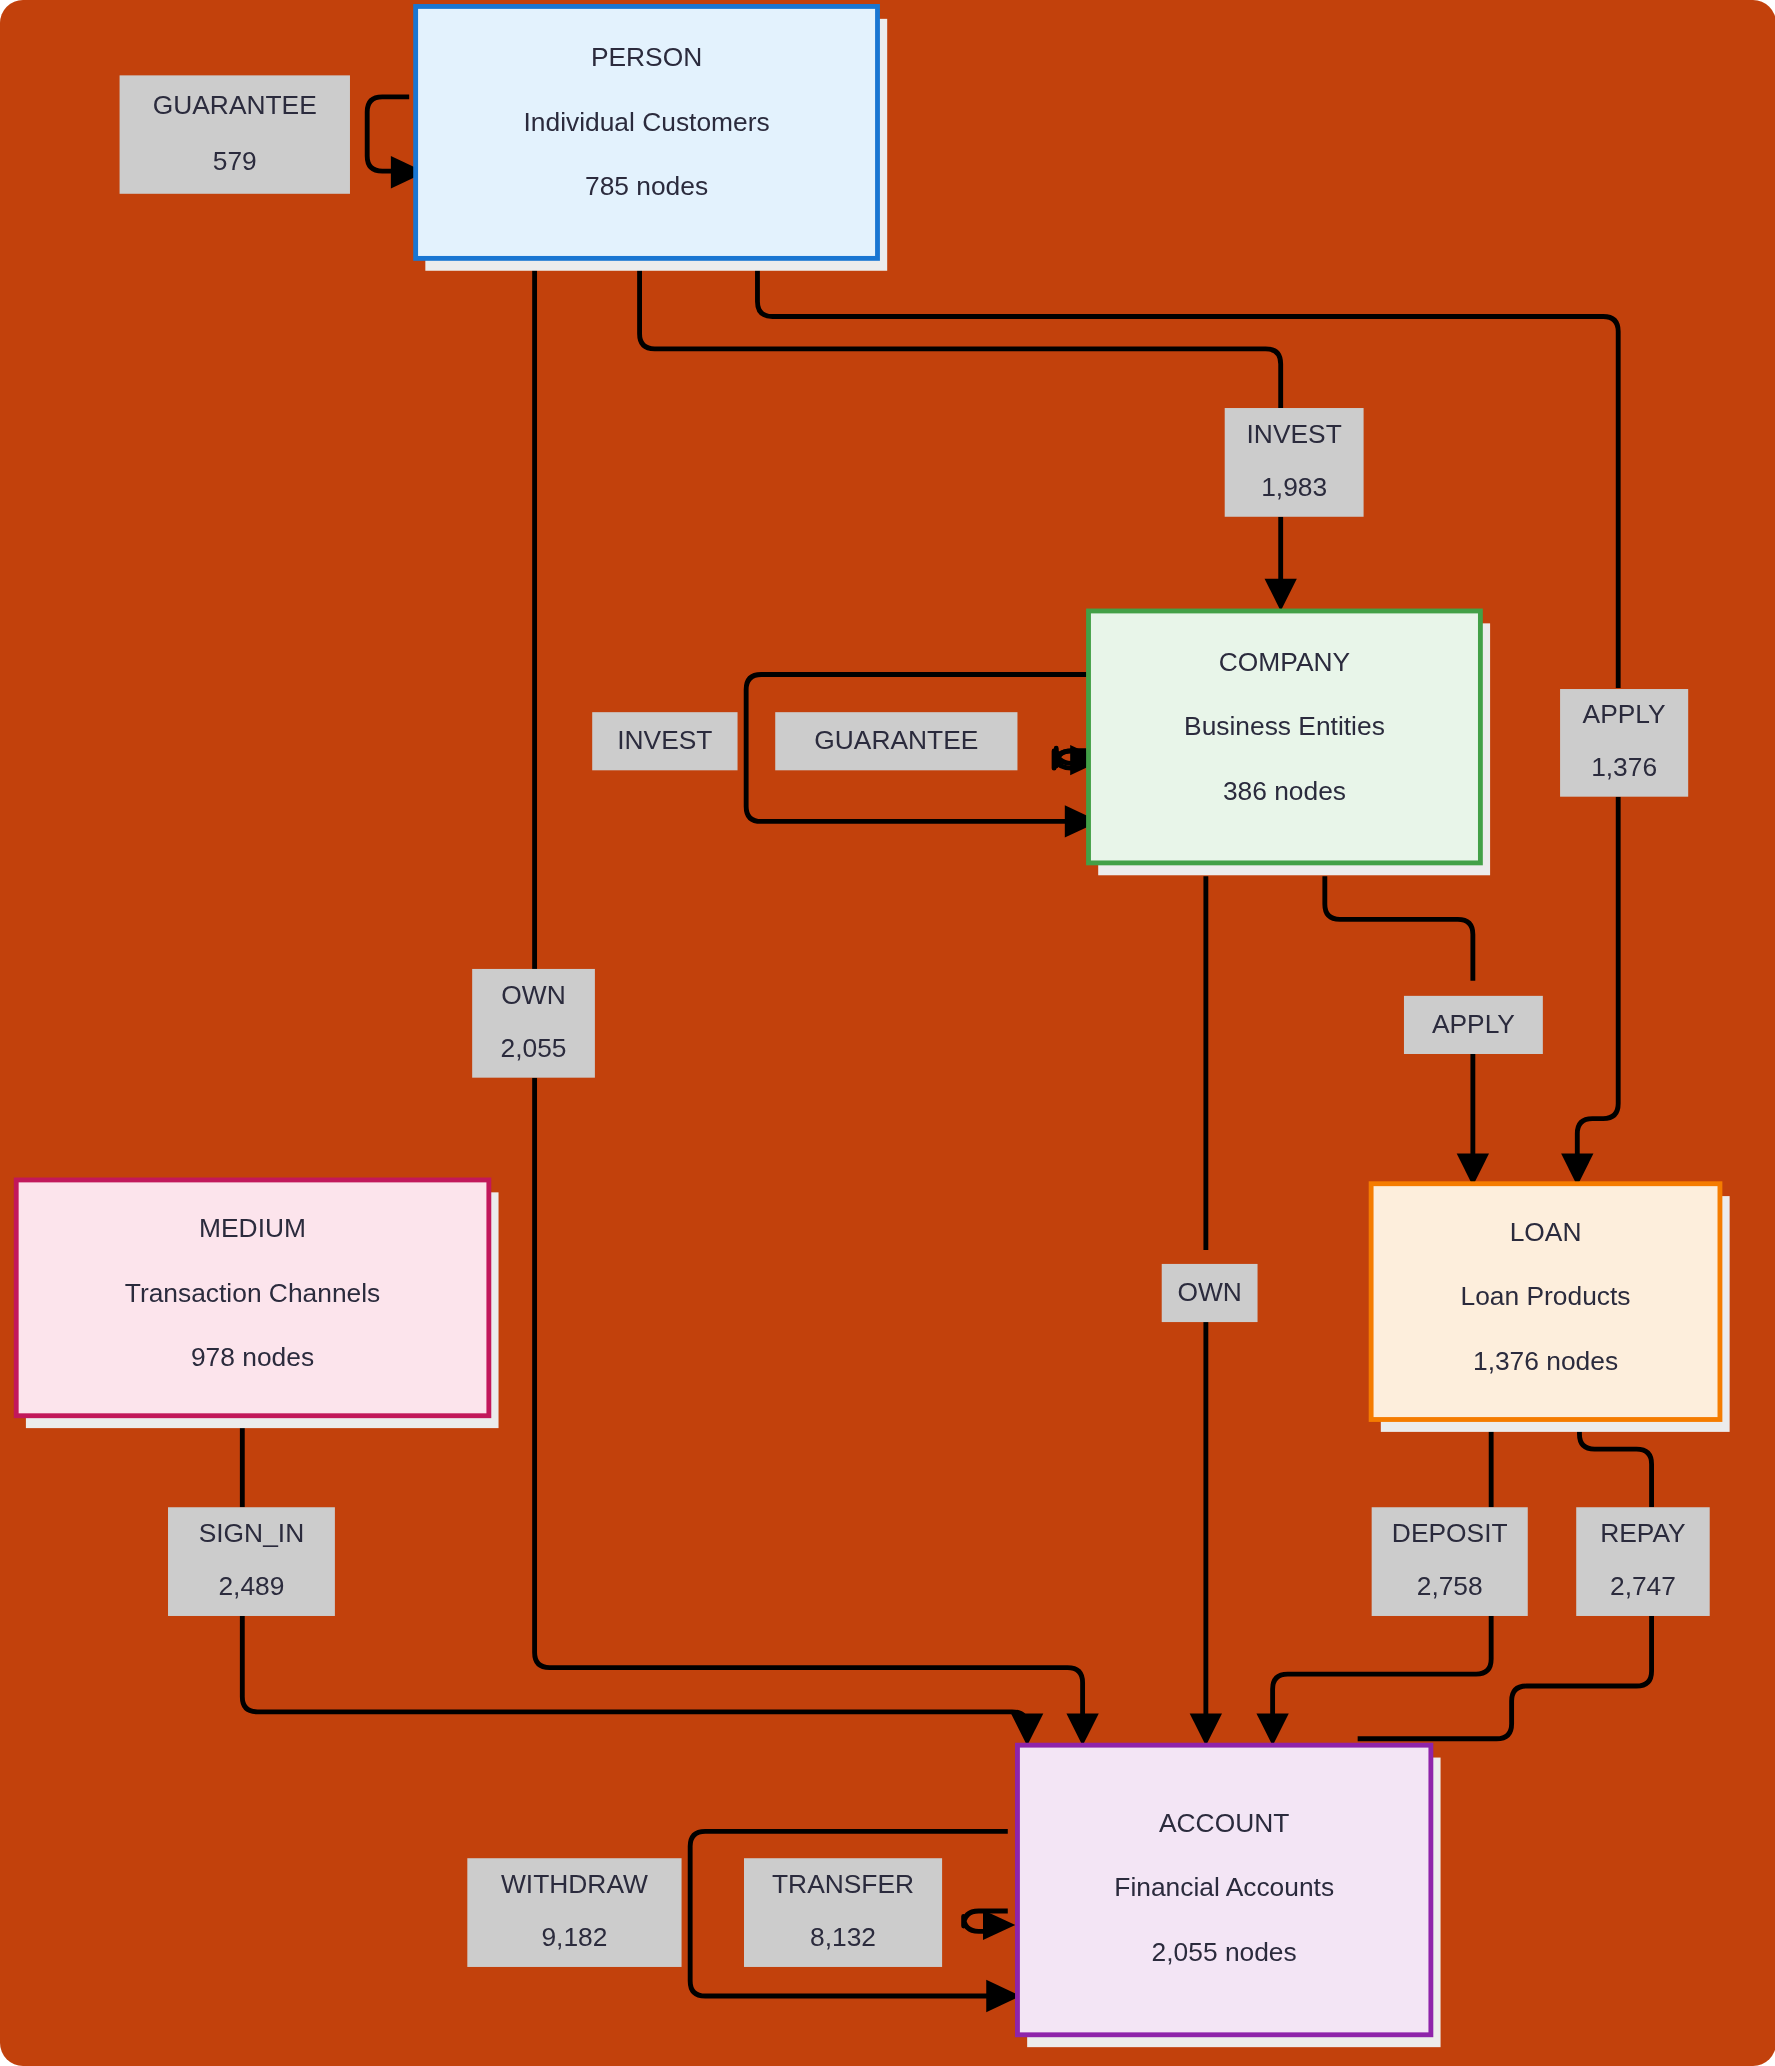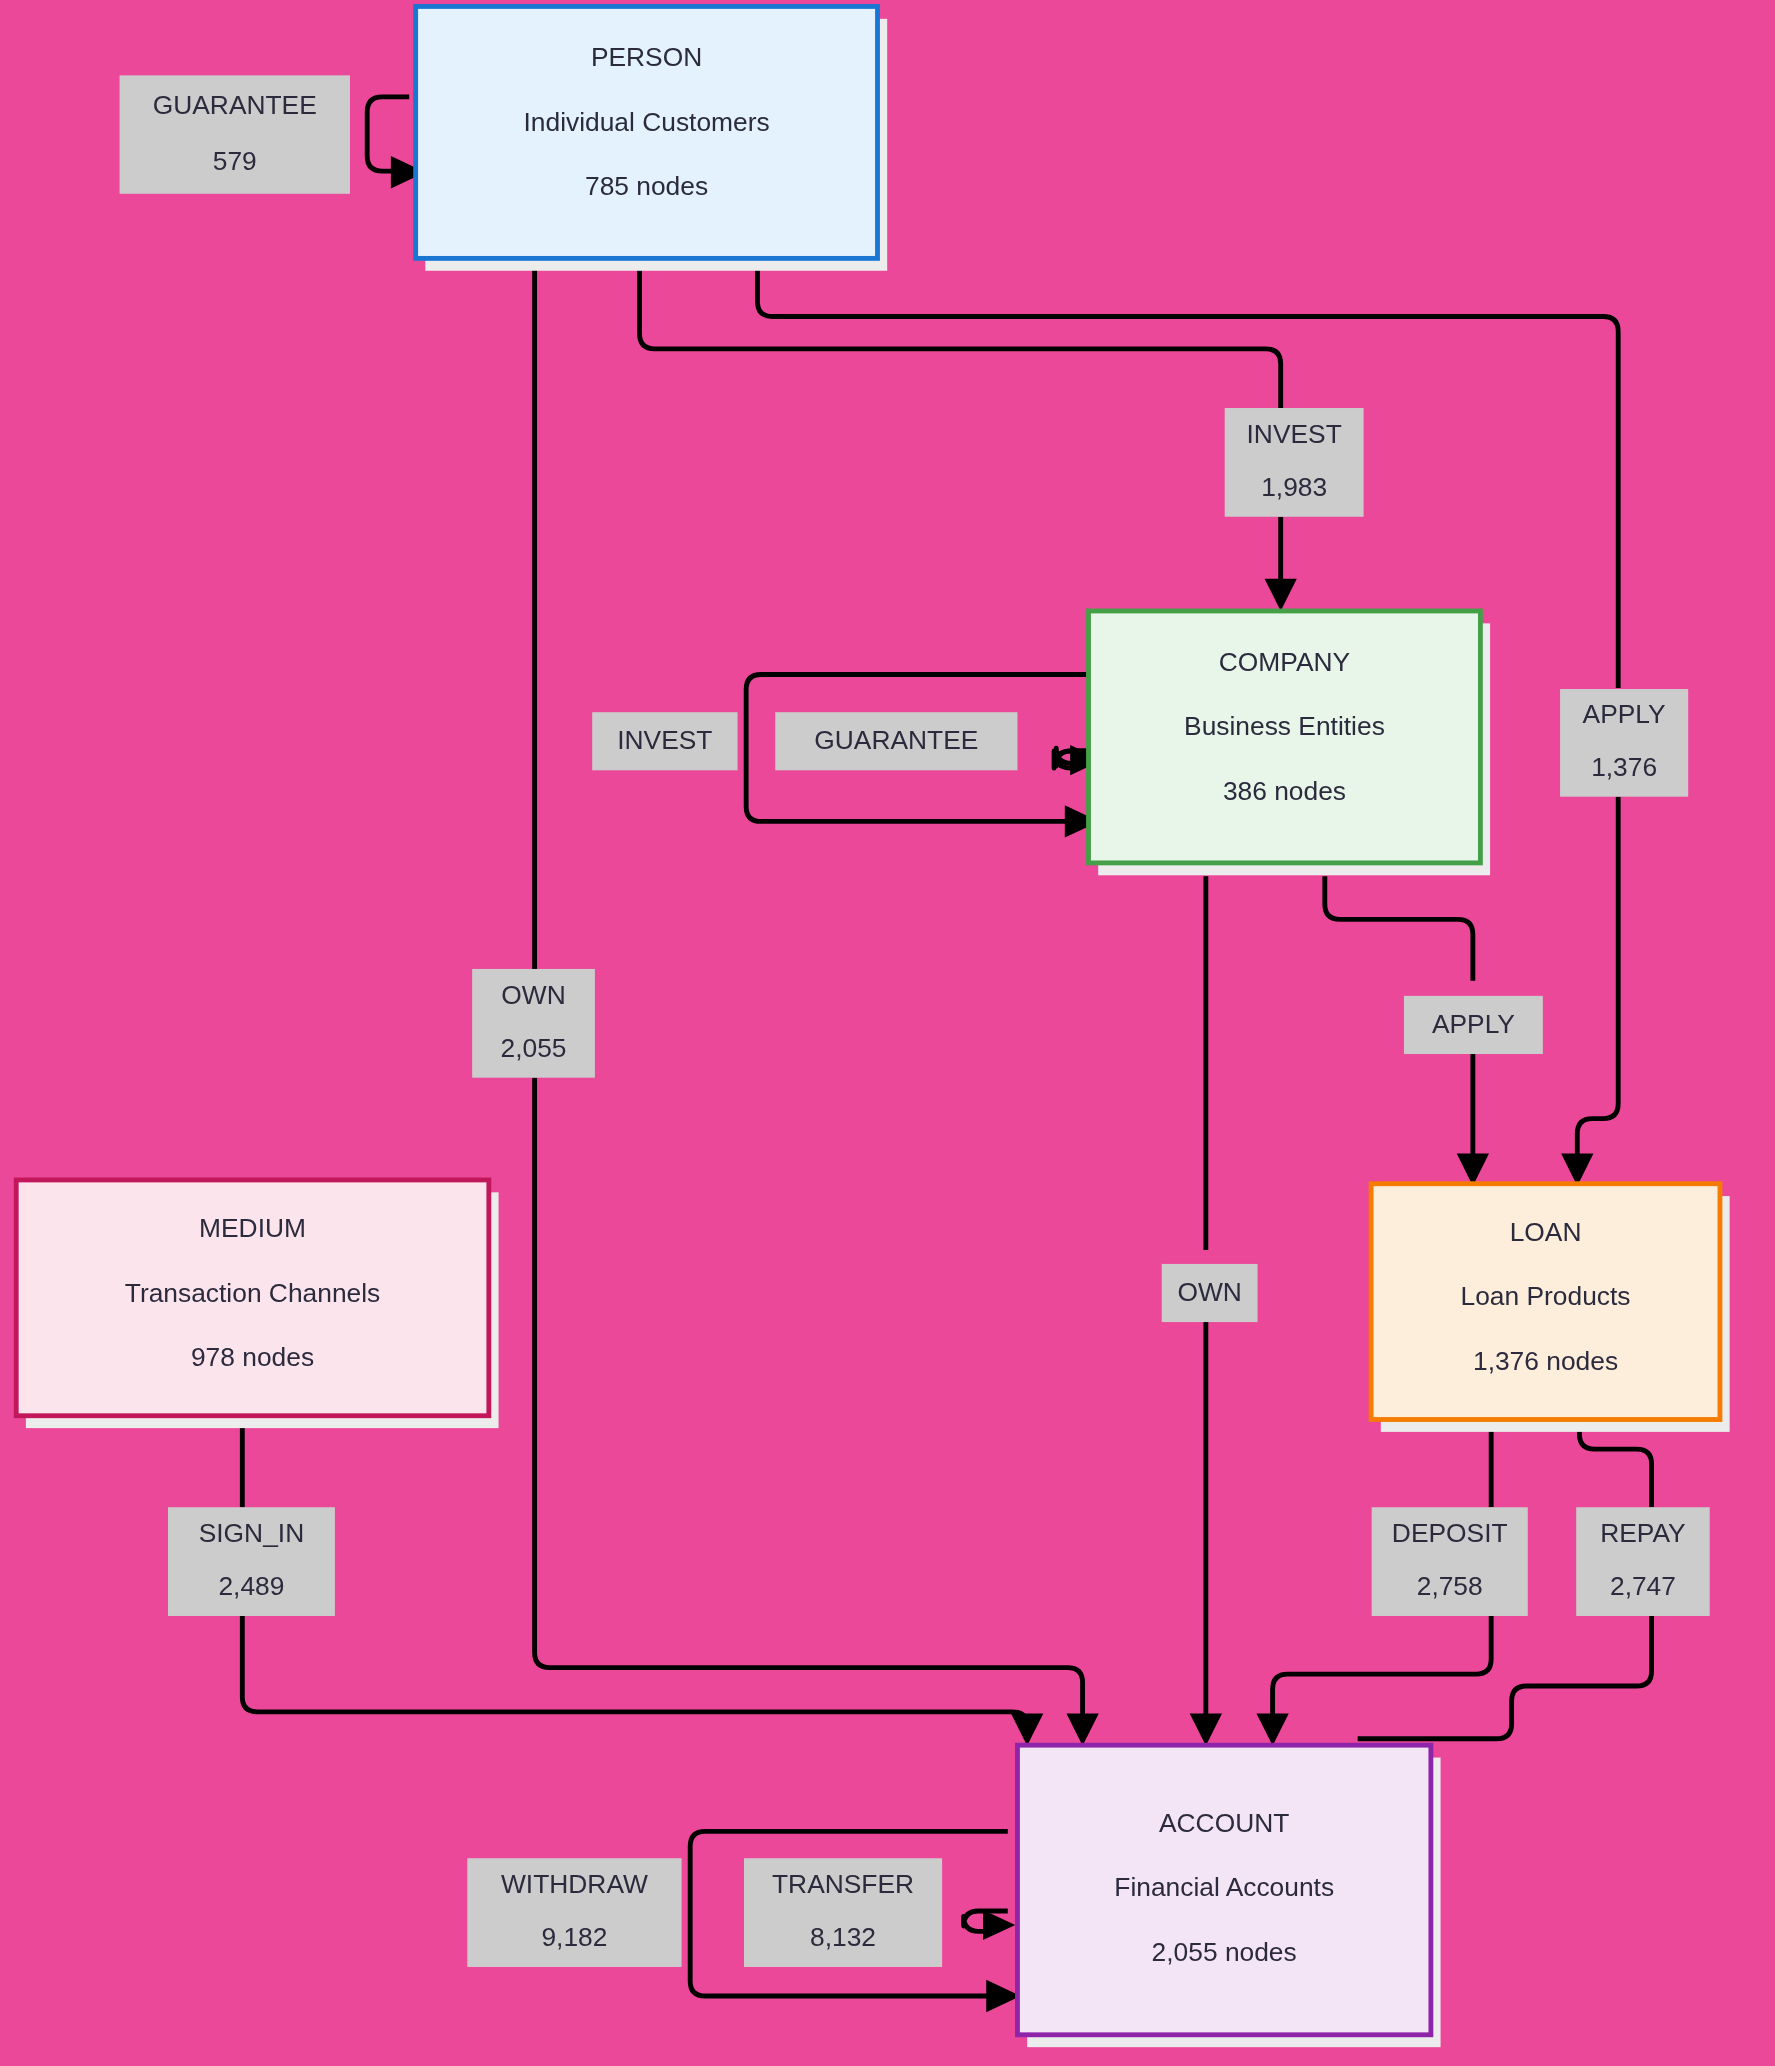--- a/index.html
+++ b/index.html
@@ -55,21 +55,21 @@
     text-anchor: middle;
     dominant-baseline: middle;
   }
   .arrow-head {
     fill: #000000;
   }
 </style>
 </head>
 <body>
 
-<div id="stage" style="background: #ec4899;">
+<div id="stage" style="background: #c2410c; border-radius: 23px;">
 <svg id="graph" viewBox="0 0 3299 3838">
 
   <g>
 
     <g>
       <path class="edge-path" d="M 760 180 L 710 180 Q 682 180 682 208 L 682 290 Q 682 318 710 318 L 728 318" stroke="#000000"></path>
       <path class="arrow-head" d="M 726 290 L 790 320 L 726 350 Z" fill="#000000"></path>
     </g>
 
     <g>

